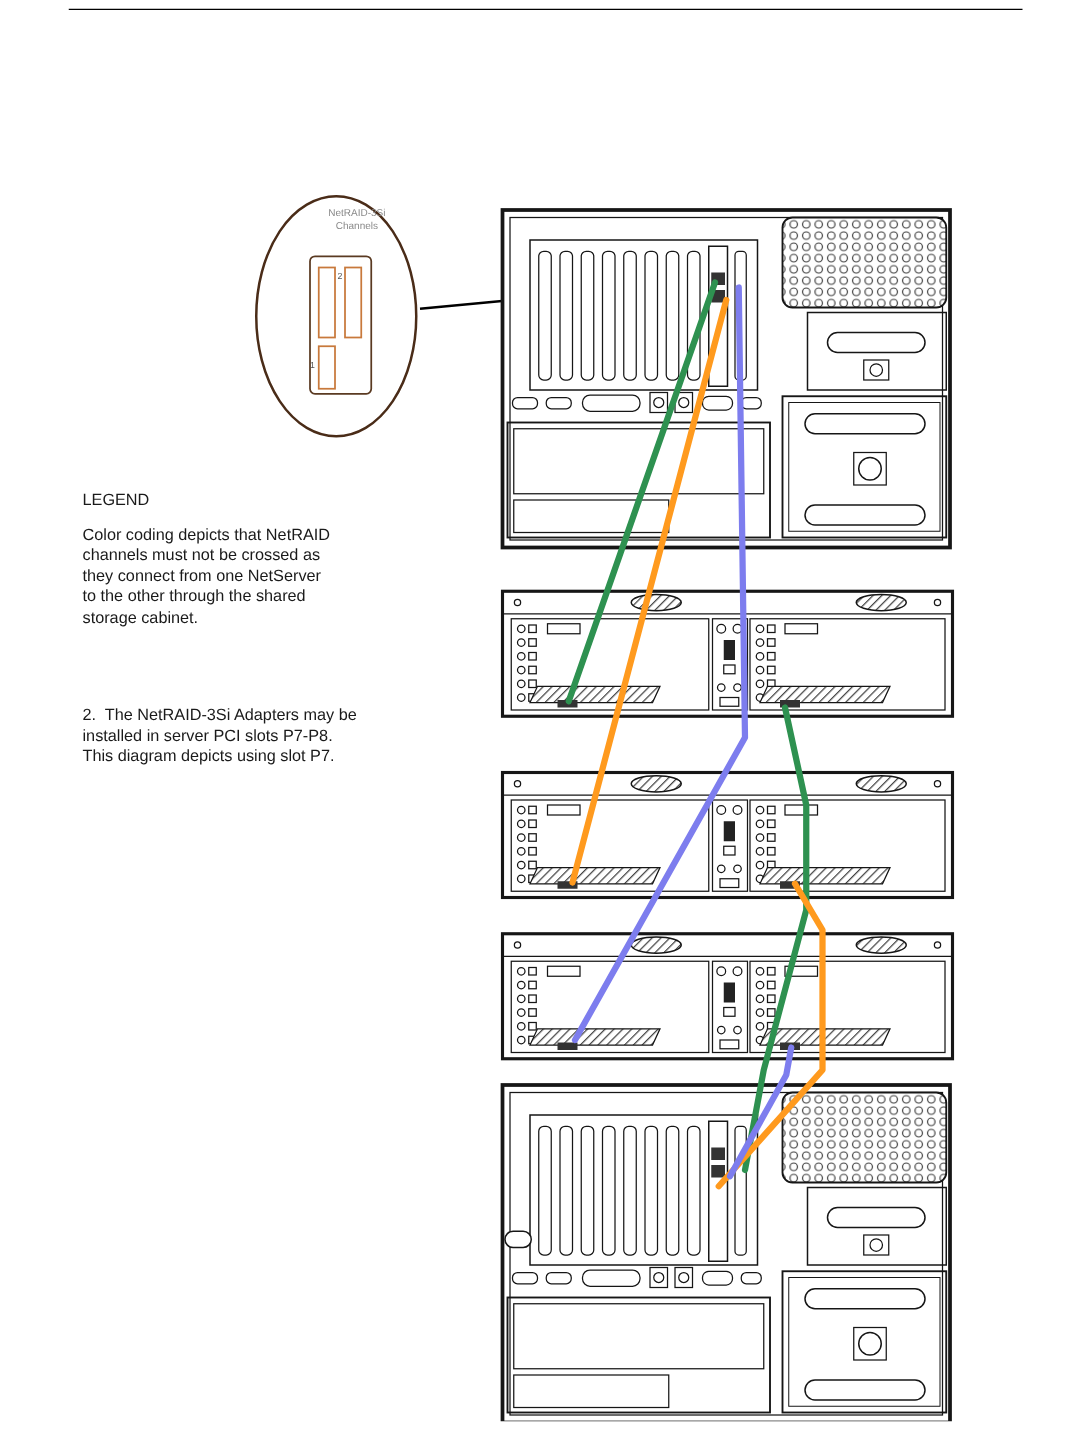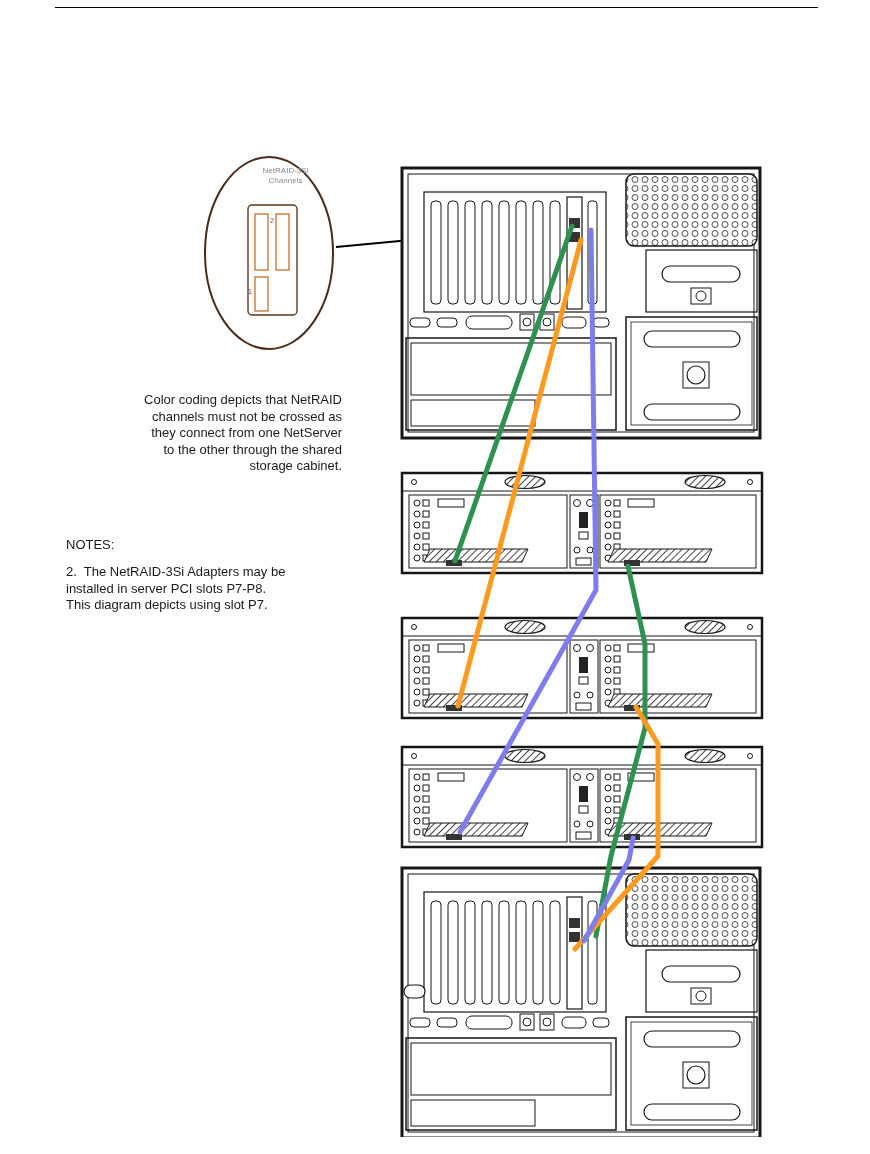--- a/index.html
+++ b/index.html
@@ -14,21 +14,21 @@
   .callout{position:absolute;left:202px;top:153px;width:135px;height:200px;}
   .callout svg{position:absolute;left:0;top:0;}
   .callout-title{
     position:absolute;left:16px;top:13px;width:135px;text-align:center;
     font-size:8px;line-height:10px;color:#8a8a8a;
   }
   .arrow{position:absolute;left:333px;top:228px;}
 
   .text-col{position:absolute;left:66px;top:392px;width:276px;font-size:13px;line-height:16.5px;}
   .text-col .heading{font-weight:normal;margin:0 0 11px;}
-  .legend-body{margin:0 0 62px;white-space:pre-wrap;text-align:right;}
+  .legend-body{margin:0 0 62px;white-space:pre-wrap;}
   .note{margin:0 0 14px;white-space:pre-wrap;}
 
   .diagram{position:absolute;left:400px;top:166px;width:364px;height:971px;}
 </style>
 </head>
 <body>
 
 <div class="top-rule"></div>
 
 <div class="callout">
@@ -46,26 +46,26 @@
     <span>Channels</span>
   </div>
 </div>
 
 <svg class="arrow" width="102" height="26" viewBox="0 0 102 26">
   <line x1="3" y1="19" x2="88" y2="11" stroke="#000000" stroke-width="2"></line>
   <polygon points="86,4 100,10 87,17" fill="#000000"></polygon>
 </svg>
 
 <div class="text-col">
+  <div class="heading">LEGEND</div>
   <p class="legend-body">Color coding depicts that NetRAID
 channels must not be crossed as
 they connect from one NetServer
 to the other through the shared
 storage cabinet.</p>
-  <div class="heading">NOTES:</div>
   <p class="note">2.  The NetRAID-3Si Adapters may be
 installed in server PCI slots P7-P8.
 This diagram depicts using slot P7.</p>
 </div>
 
 <svg class="diagram" viewBox="0 0 364 971">
   <defs>
     <pattern id="hatch" width="5" height="5" patternUnits="userSpaceOnUse" patternTransform="rotate(45)">
       <rect width="5" height="5" fill="#ffffff"></rect>
       <line x1="0" y1="0" x2="0" y2="5" stroke="#444444" stroke-width="2"></line>

